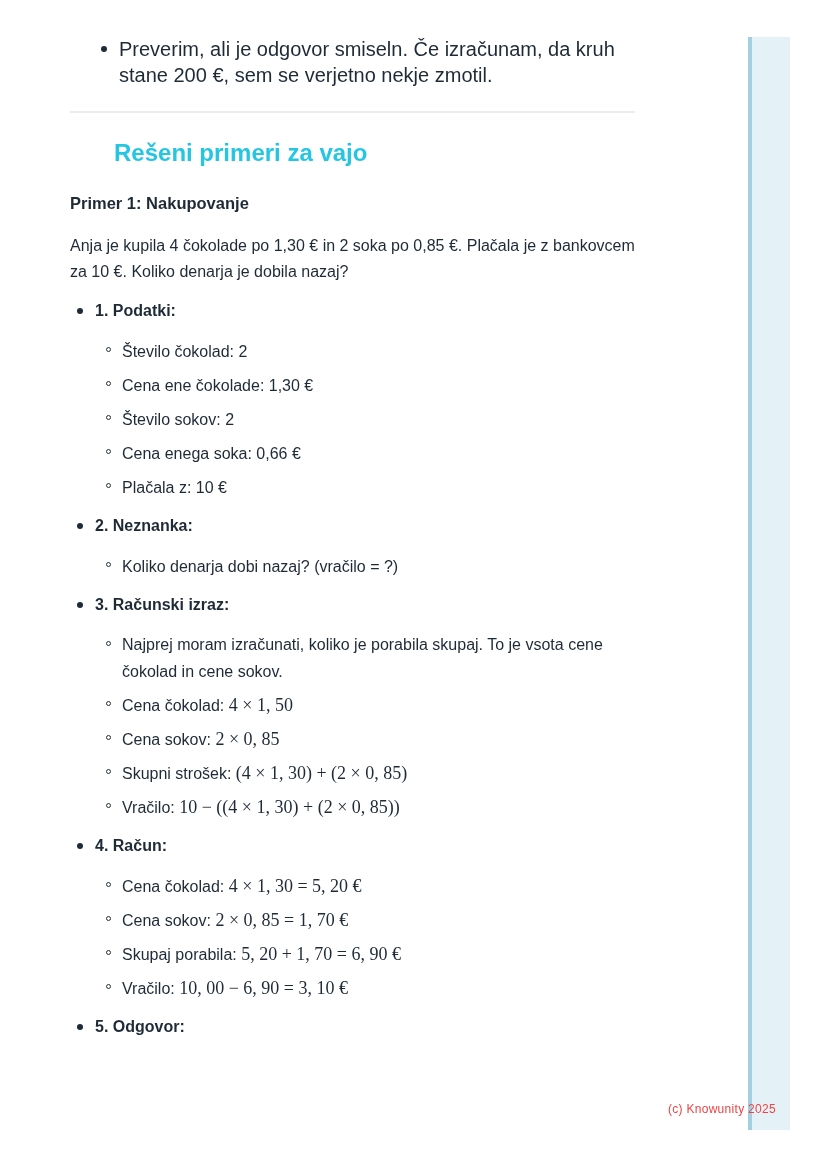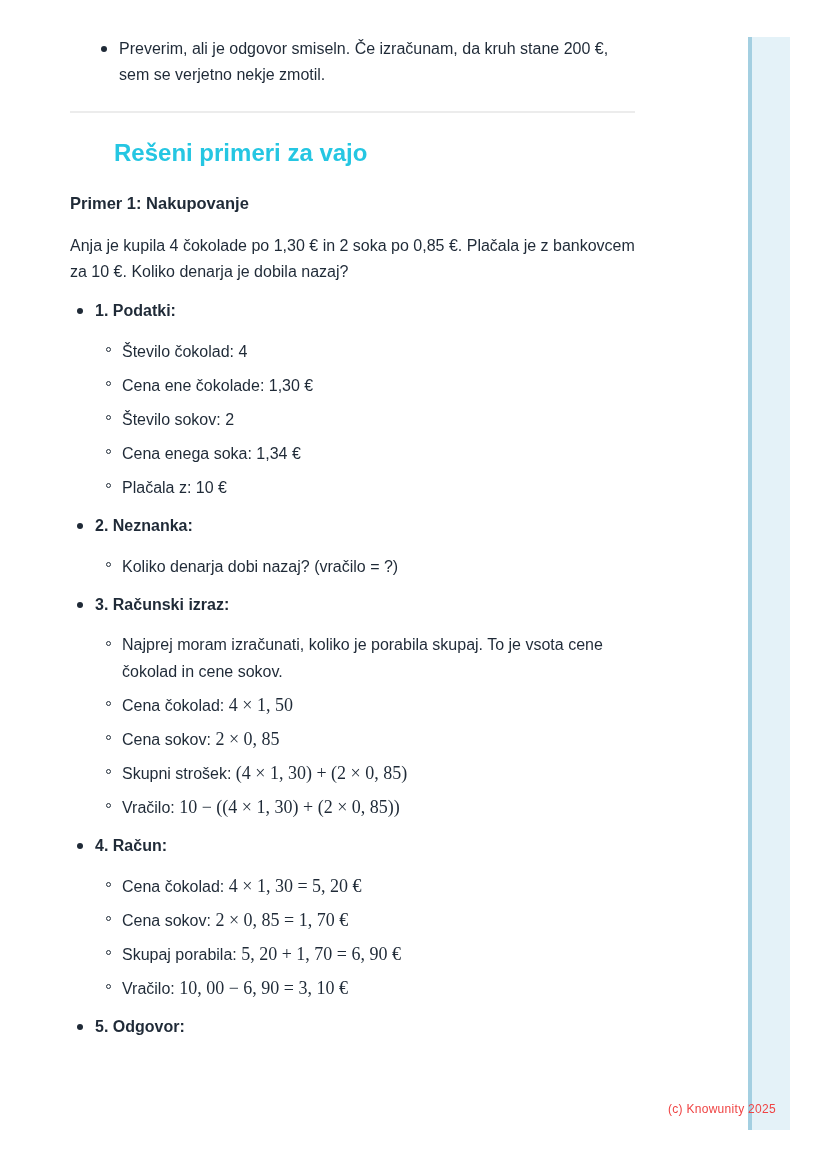--- a/index.html
+++ b/index.html
@@ -11,21 +11,21 @@
     color:#1f2a37;
     overflow:hidden;
   }
   .content {
     position:relative;
     z-index:1;
     padding:36px 193px 0 70px;
   }
   
   ul { list-style:none; }
-  .intro-list li { display:flex; font-size:16px; line-height:26px; }
+  .intro-list li { display:flex; font-size:20px; line-height:26px; }
   .intro-list .disc { margin:10px 12px 0 31px; }
   .disc {
     flex:0 0 auto; width:6px; height:6px; border-radius:50%;
     background:#1f2a37; display:inline-block;
   }
   .circle {
     flex:0 0 auto; width:5px; height:5px; border-radius:50%;
     border:1.5px solid #242f3c; display:inline-block;
   }
   
@@ -90,33 +90,33 @@
   <ul class="steps">
 
     <li class="step">
       <div class="step-head">
         <span class="disc"></span>
         <strong>1. Podatki:</strong>
       </div>
       <ul class="sub">
         <li>
             <span class="circle"></span>
-            <span><span>Število čokolad: 4</span><span class="math"></span></span>
+            <span><span>Število čokolad: 2</span><span class="math"></span></span>
           </li>
         <li>
             <span class="circle"></span>
             <span><span>Cena ene čokolade: 1,30 €</span><span class="math"></span></span>
           </li>
         <li>
             <span class="circle"></span>
             <span><span>Število sokov: 2</span><span class="math"></span></span>
           </li>
         <li>
             <span class="circle"></span>
-            <span><span>Cena enega soka: 1,34 €</span><span class="math"></span></span>
+            <span><span>Cena enega soka: 0,66 €</span><span class="math"></span></span>
           </li>
         <li>
             <span class="circle"></span>
             <span><span>Plačala z: 10 €</span><span class="math"></span></span>
           </li>
       </ul>
     </li>
 
     <li class="step">
       <div class="step-head">

